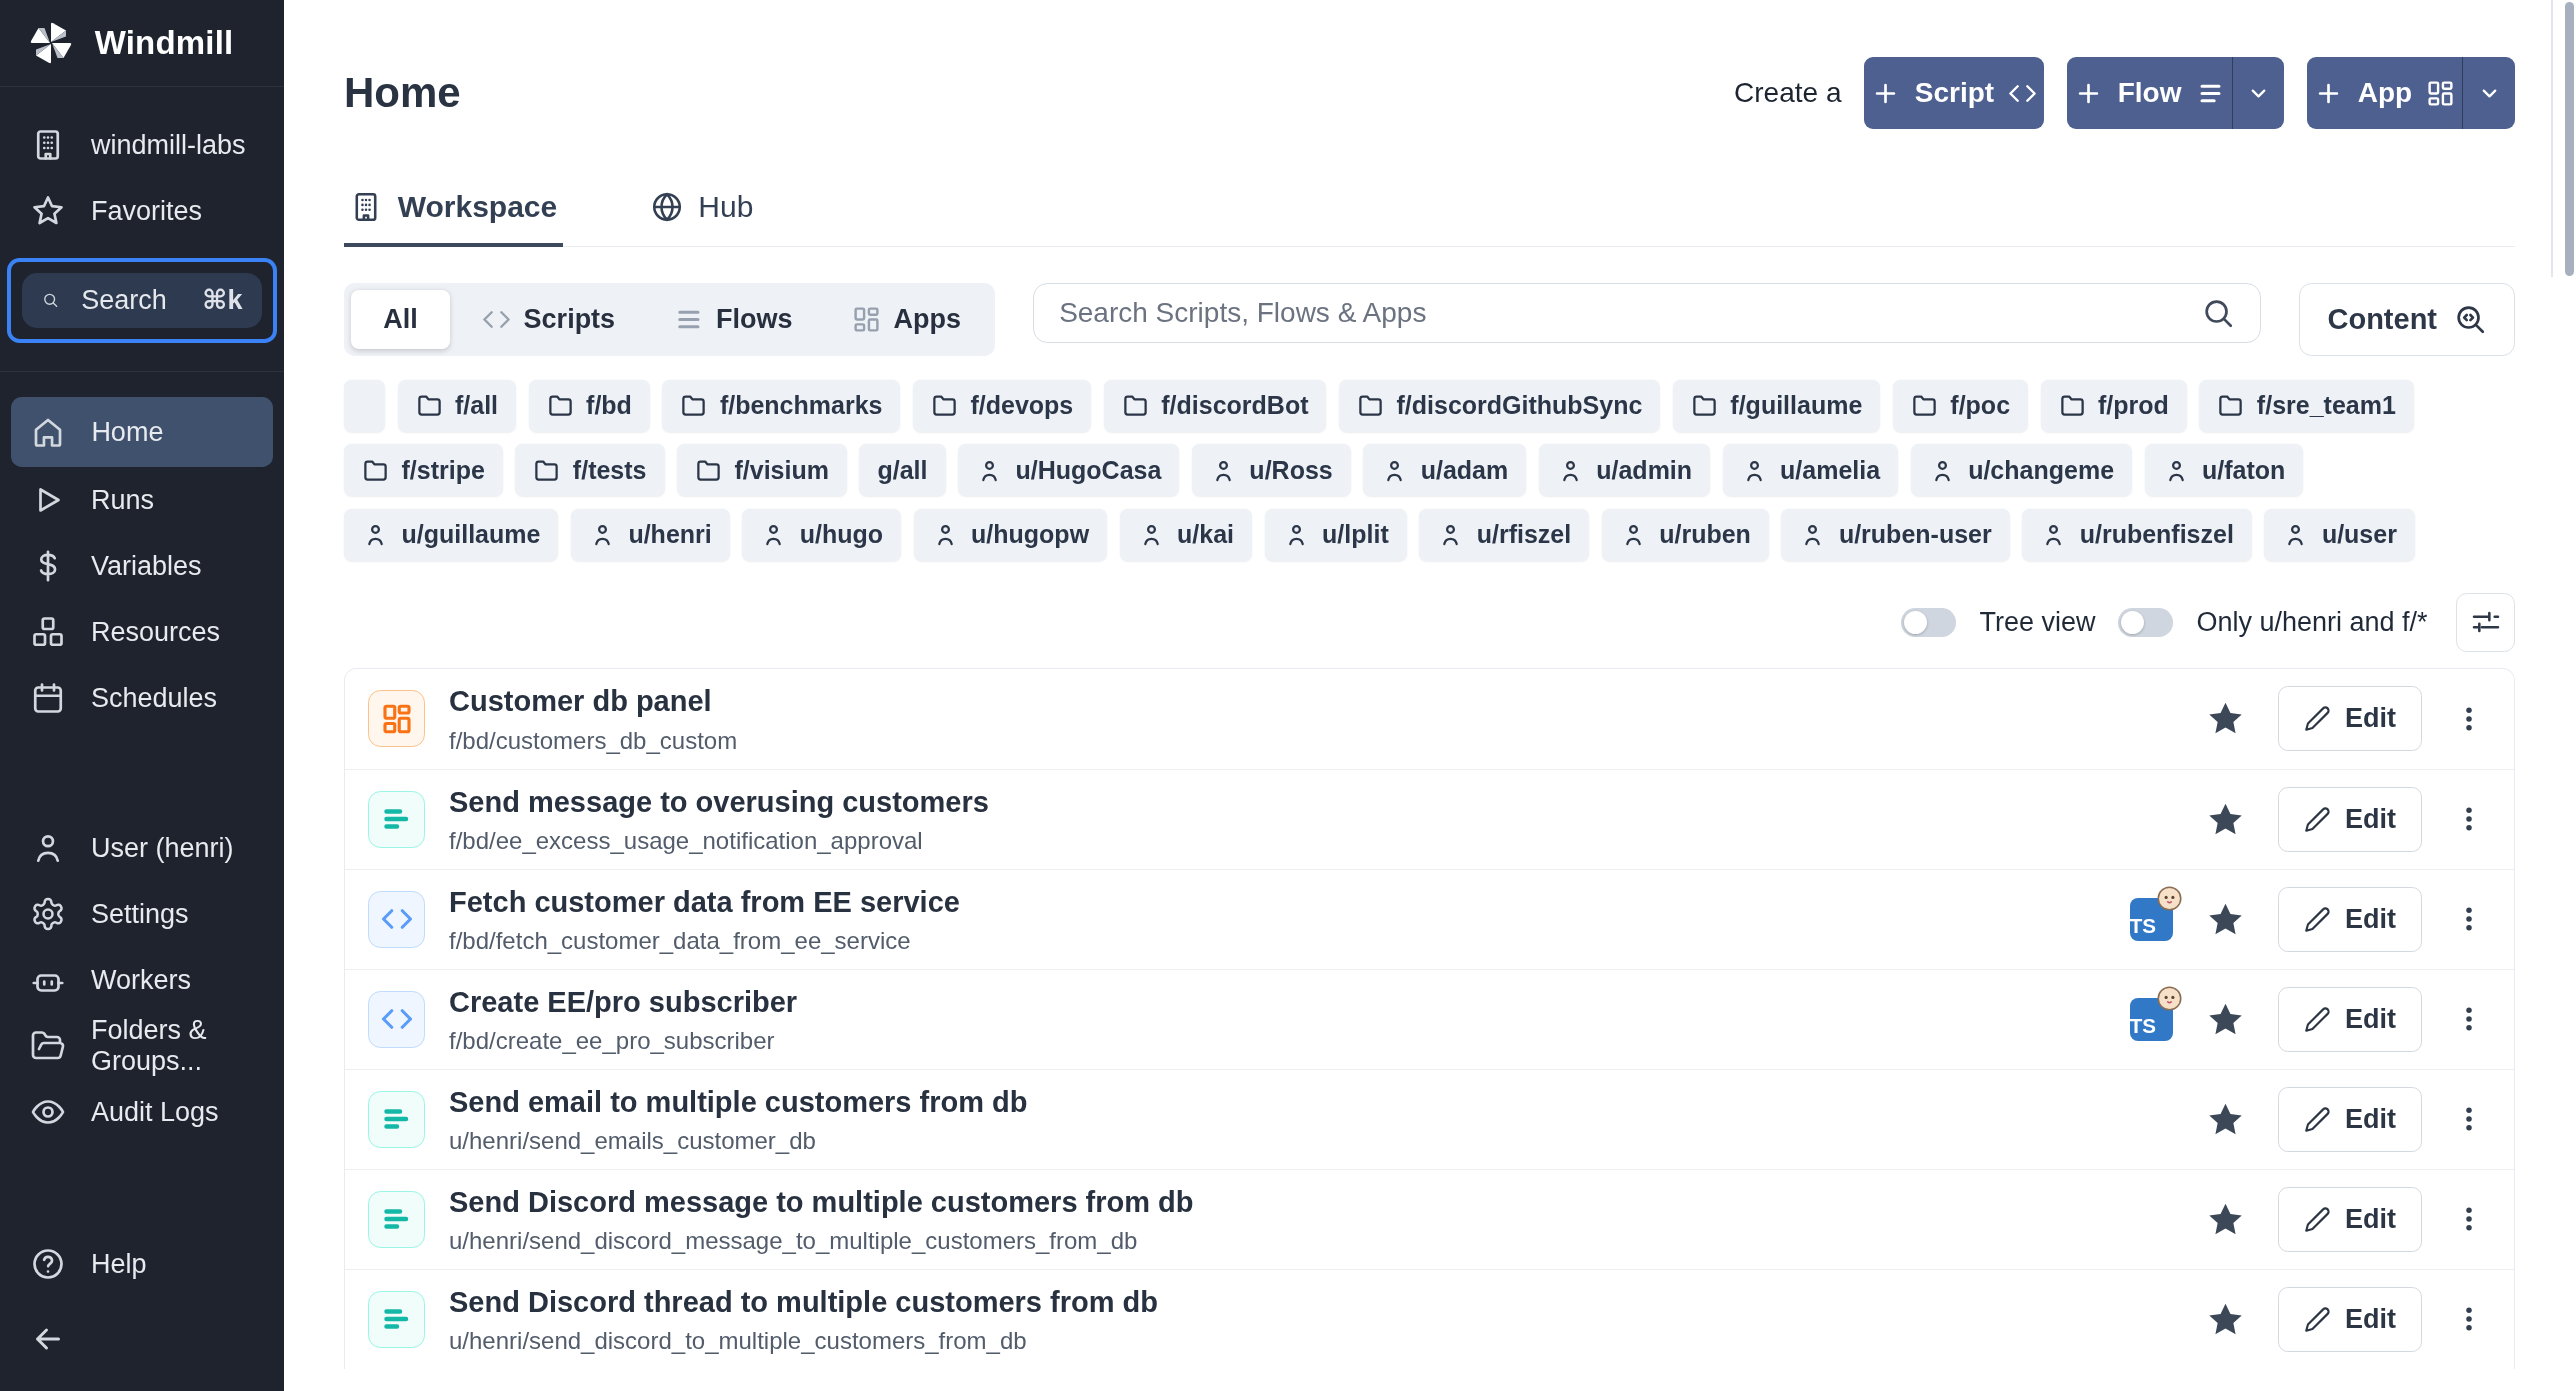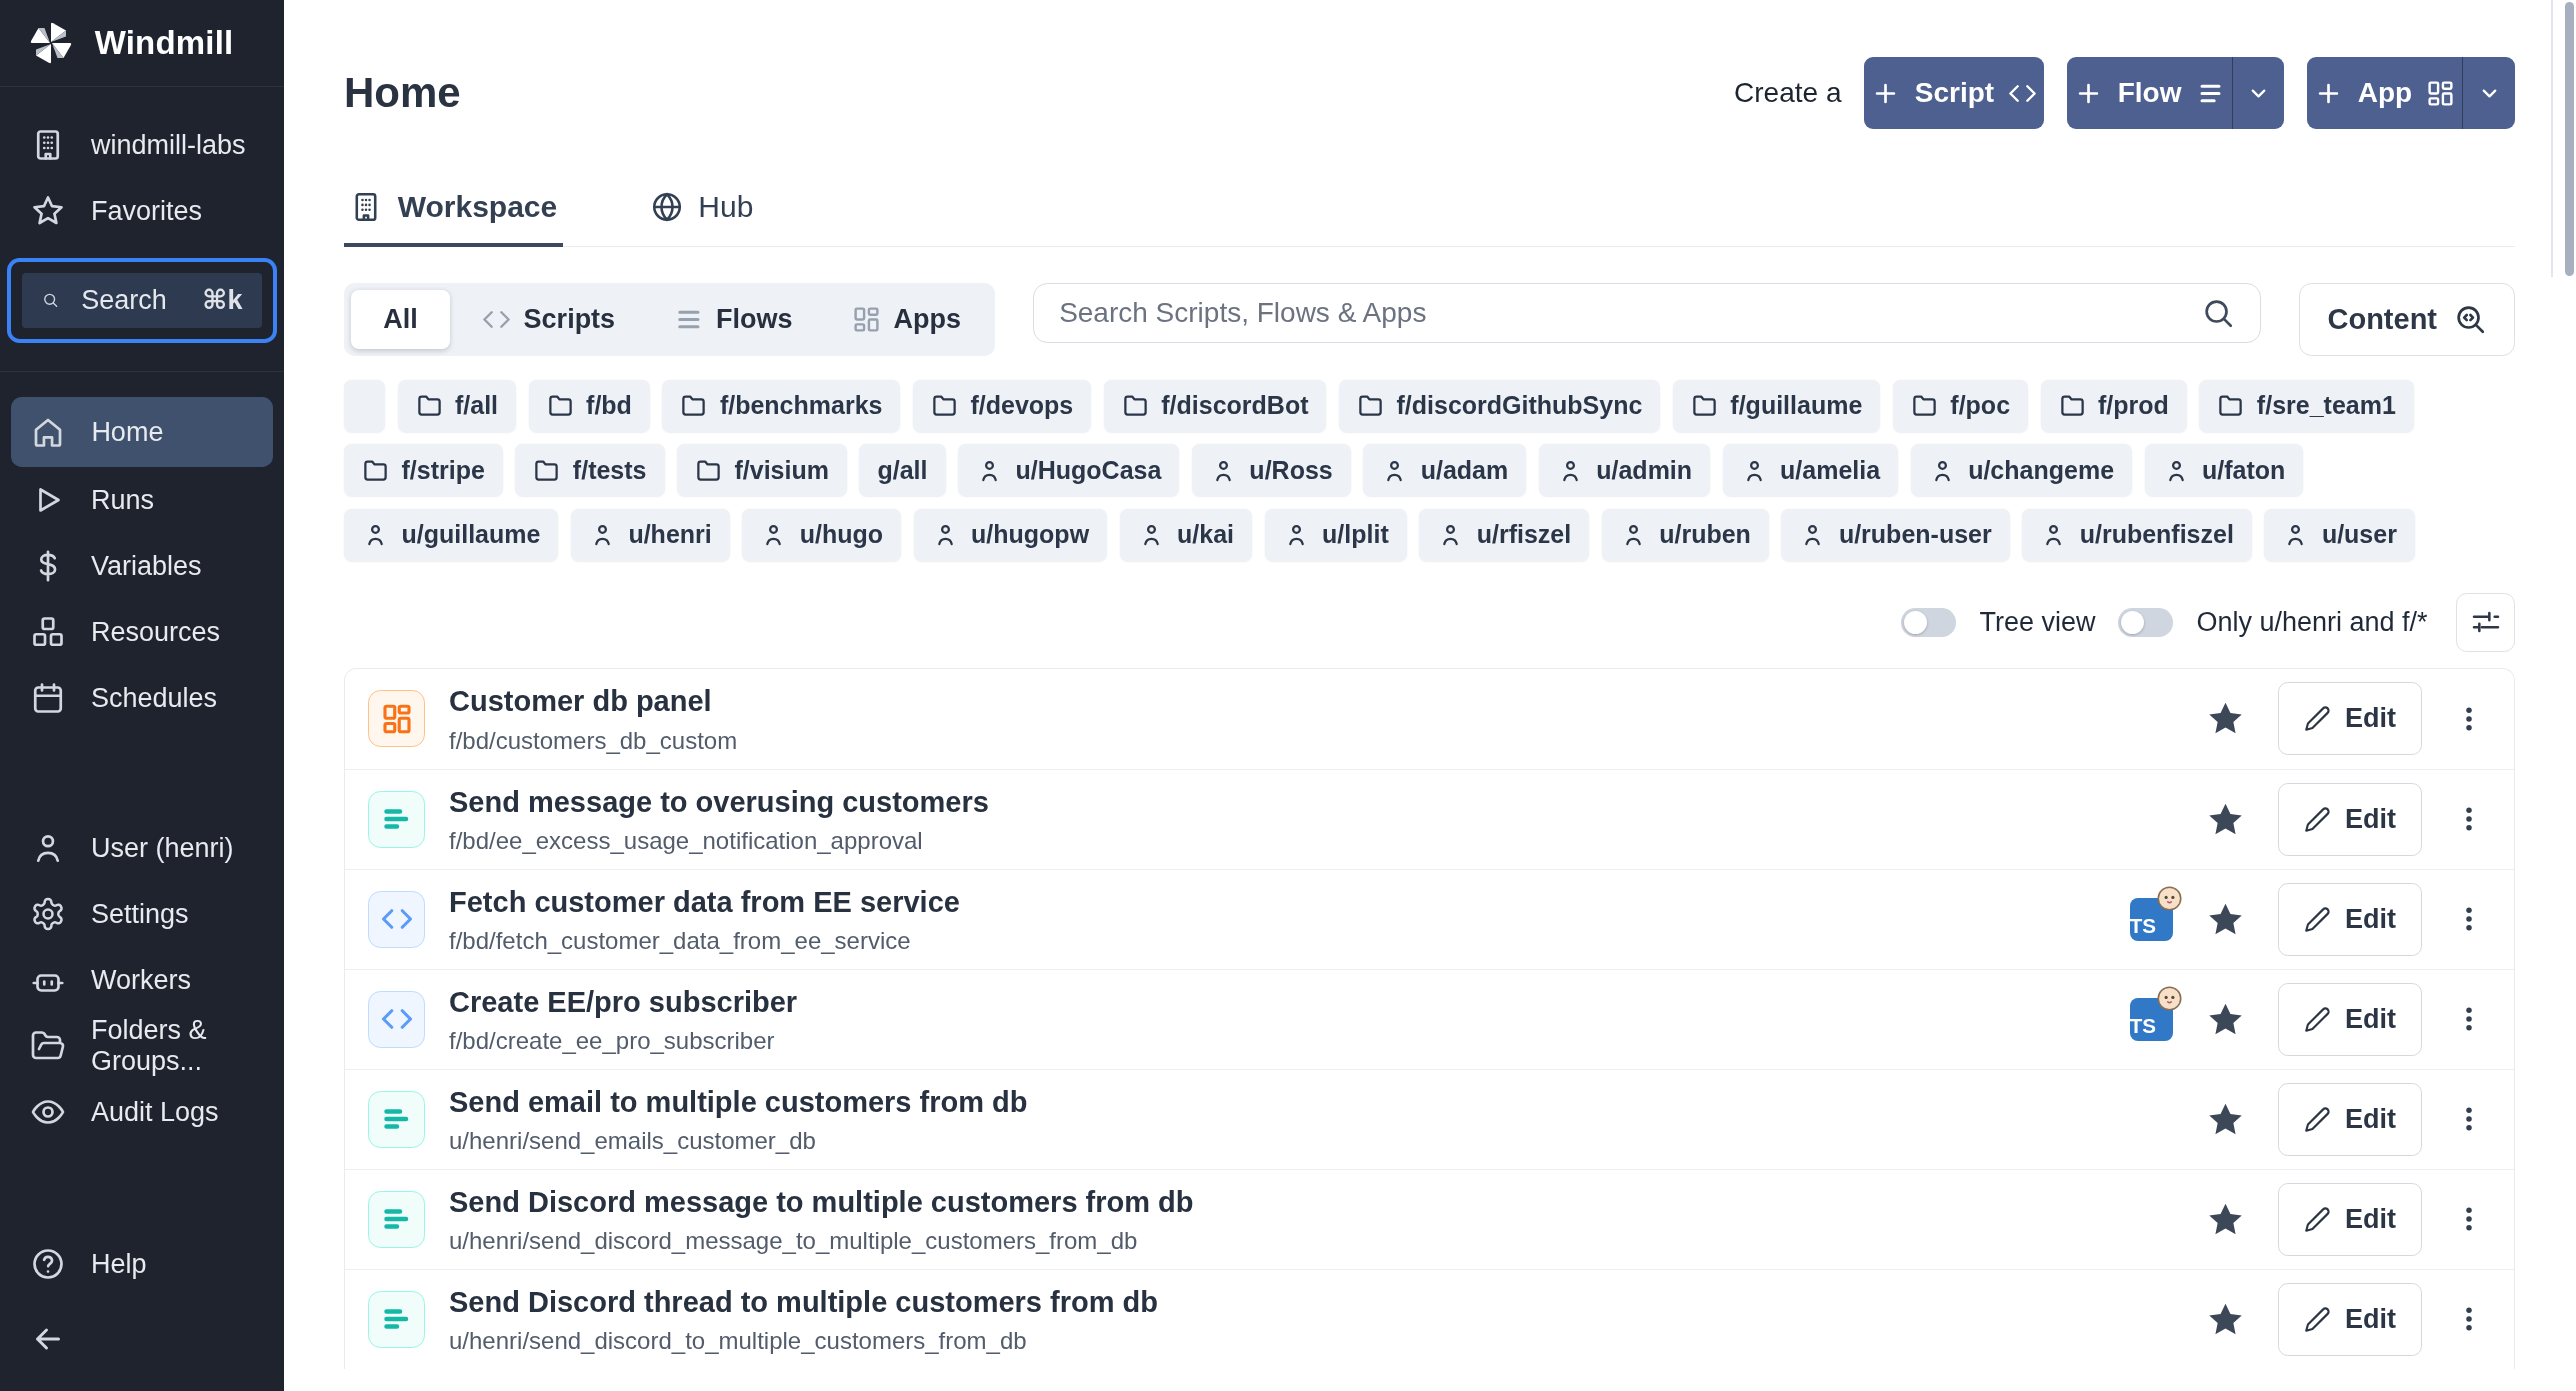--- a/index.html
+++ b/index.html
@@ -24,21 +24,21 @@
   
   .sidebar{width:284px;min-width:284px;height:100%;background:var(--sidebar-bg);color:var(--sidebar-text);display:flex;flex-direction:column}
   .brand{display:flex;align-items:center;gap:19.7px;padding:21.5px 27px;height:86px}
   .brand-name{font-size:33px;font-weight:700;color:#fff;letter-spacing:0.2px}
   .side-divider{border-top:1.8px solid #2c333f}
   .side-section{padding:25px 0 9px}
   .side-item{display:flex;align-items:center;gap:25px;height:66px;padding:0 0 0 30px;font-size:27px;color:var(--sidebar-text);cursor:pointer}
   .side-item .ic{width:36px;height:36px;color:var(--sidebar-icon);flex:0 0 auto}
   .side-item.active{background:var(--active-pill);border-radius:10.7px;margin:0 10.7px;padding-left:19.7px;height:70px}
   .search-wrap{margin:14.3px 7.2px 19.7px;border:4.5px solid var(--focus-ring);border-radius:12.5px;padding:10.7px;cursor:pointer}
-  .search-inner{background:var(--search-bg);border-radius:4px;height:55px;display:flex;align-items:center;gap:23px;padding:0 19.7px}
+  .search-inner{background:var(--search-bg);border-radius:15px;height:55px;display:flex;align-items:center;gap:23px;padding:0 19.7px}
   .search-inner .ic{width:30px;height:30px;color:#cfd5dd}
   .search-label{font-size:27px;color:#e5e8ec}
   .search-kbd{font-size:27px;font-weight:700;color:#dfe3e9;margin-left:12.5px}
   .side-bottom{margin-top:auto;padding-bottom:19.7px}
   .help-item{margin-top:86px}
   .collapse-item{margin-top:9px}
 
   
   .main{flex:1;padding:57px 61px 0 60px;display:flex;flex-direction:column;min-width:0}
   .topbar{display:flex;align-items:center;justify-content:space-between}
@@ -91,21 +91,21 @@
   .item-icon.script{background:#eff6ff;border-color:#bfdbfe;color:#5b9cf8}
   .row-text{margin-left:24px;min-width:0}
   .row-title{font-size:29px;font-weight:700;color:#28313f;line-height:1.25}
   .row-path{font-size:24px;color:var(--ink-soft);margin-top:7.2px}
   .row-actions{margin-left:auto;display:flex;align-items:center;gap:32px}
   .ts-badge{position:relative;width:43px;height:43px;border-radius:8px;background:#3178c6;display:none;align-items:flex-end;justify-content:flex-start;padding:0 4.5px 2.7px 0}
   .ts-badge span{color:#fff;font-size:20.6px;font-weight:700}
   .ts-badge .bun{position:absolute;top:-12.5px;right:-10.7px;width:27px;height:27px}
   .row.has-ts .ts-badge{display:flex}
   .star{width:41px;height:41px;color:var(--star);cursor:pointer}
-  .edit-btn{display:flex;align-items:center;gap:14.3px;height:73px;padding:4px 25px;border:1.8px solid #d4d9e0;border-radius:9.8px;background:#fff;font-size:27px;font-weight:600;color:#2b3544;cursor:pointer}
+  .edit-btn{display:flex;align-items:center;gap:14.3px;height:65px;padding:4px 25px;border:1.8px solid #d4d9e0;border-radius:9.8px;background:#fff;font-size:27px;font-weight:600;color:#2b3544;cursor:pointer}
   .edit-btn .ic{width:27px;height:27px}
   .kebab{width:30px;height:36px;color:#333e4f;cursor:pointer;display:flex;align-items:center;justify-content:center}
 
   .scroll-thumb{position:absolute;right:1.8px;top:1.8px;width:9px;height:274px;border-radius:4.5px;background:#a7b0bf}
   .scroll-track-line{position:absolute;right:23px;top:0;width:1.8px;height:277px;background:#e3e6ea}
 </style>
 </head>
 <body>
 
 <aside class="sidebar">

